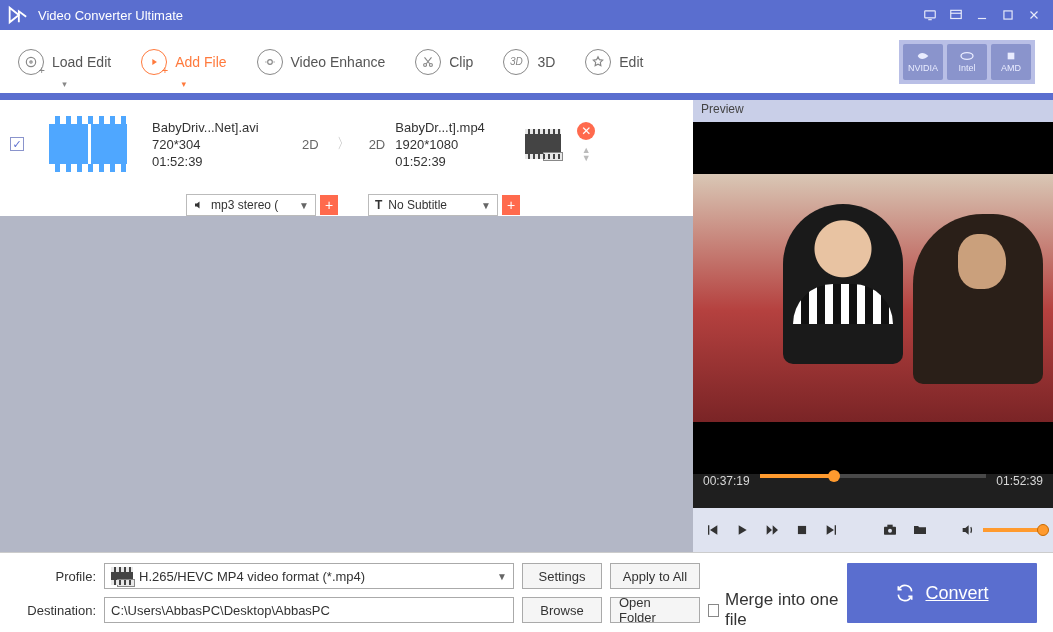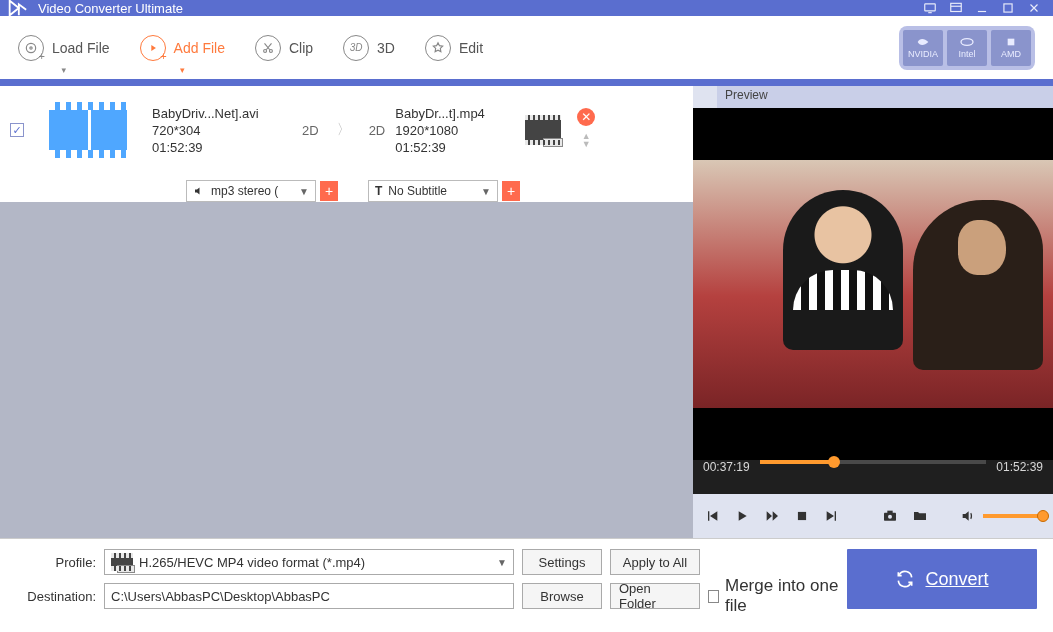--- a/index.html
+++ b/index.html
@@ -1,39 +1,39 @@
 <!DOCTYPE html>
 <html><head>
 <meta charset="utf-8">
 <style>
 * { box-sizing: border-box; margin: 0; padding: 0; font-family: "Segoe UI", Arial, sans-serif; }
 html, body { width: 1053px; height: 632px; overflow: hidden; background: #fff; }
 
 
 .titlebar {
-  height: 16px; background: #5a6ecf; color: #fff; display: flex;
+  height: 30px; background: #5a6ecf; color: #fff; display: flex;
   align-items: center; padding: 0 6px; font-size: 13px;
 }
 .titlebar .logo { width: 22px; height: 22px; margin-right: 10px; display:flex;align-items:center;justify-content:center;}
 .titlebar .spacer { flex: 1; }
 .titlebar .winbtn { width: 26px; height: 22px; display:flex;align-items:center;justify-content:center;color:#e8ebfa;cursor:pointer;}
 .titlebar .winbtn svg { width:14px;height:14px; }
 
 
 .toolbar {
   height: 64px; background: #fff; border-bottom: 1px solid #5a6ecf;
   display: flex; align-items: center; padding: 0 18px; gap: 30px;
 }
 .tbtn { display:flex;align-items:center;gap:8px;font-size:14px;color:#555;cursor:pointer;position:relative;}
 .tbtn.orange { color:#ff7a3d; }
 .tbtn .ticon { width:26px;height:26px;border:1.5px solid #888;border-radius:50%;display:flex;align-items:center;justify-content:center;position:relative;}
 .tbtn.orange .ticon { border-color:#ff7a3d; }
 .tbtn .drop { position:absolute;bottom:-14px;left:50%;transform:translateX(-50%);font-size:9px;color:#888;}
 .toolbar .spacer { flex: 1; }
-.gpu-chips { display:flex;gap:4px;background:#b9bfe6;padding:4px;border-radius:8px;}
+.gpu-chips { display:flex;gap:4px;background:#b9bfe6;padding:4px;border-radius:0;}
 .gpu-chips .chip { width:40px;height:36px;background:#8a94cc;display:flex;flex-direction:column;align-items:center;justify-content:center;font-size:9px;color:#e9ecff;border-radius:2px;}
 .gpu-chips .chip svg{width:16px;height:12px;margin-bottom:1px;}
 
 
 .strip { height:6px;background:#5a6ecf; }
 
 
 .main { display:flex; height: calc(632px - 30px - 64px - 6px - 80px); }
 .left { flex:1; background:#b3b7c6; display:flex;flex-direction:column; }
 .right { width:360px; background:#dfe3f0; display:flex;flex-direction:column; }
@@ -60,21 +60,21 @@
 .delbtn{width:18px;height:18px;border-radius:50%;background:#ff6a4d;color:#fff;display:flex;align-items:center;justify-content:center;font-size:12px;cursor:pointer;}
 .sortarrows{width:14px;height:20px;display:flex;flex-direction:column;align-items:center;color:#bbb;font-size:9px;cursor:pointer;line-height:8px;}
 
 .subrow{position:absolute;left:186px;bottom:0;display:flex;gap:30px;align-items:center;font-size:12px;}
 .itemrow{position:relative;padding-bottom:36px;}
 .dropdown{height:22px;border:1px solid #bbb;background:#fff;display:flex;align-items:center;padding:0 6px;gap:6px;font-size:12px;color:#333;cursor:pointer;}
 .dropdown .dchev{margin-left:auto;color:#666;font-size:10px;}
 .plusbtn{width:18px;height:20px;background:#ff6a4d;color:#fff;display:flex;align-items:center;justify-content:center;font-size:14px;cursor:pointer;}
 
 
-.prevhead{height:22px;background:#c9cfe8;color:#444;font-size:12px;padding:2px 8px;margin-left:24px;}
+.prevhead{height:22px;background:#c9cfe8;color:#444;font-size:12px;padding:2px 8px;}
 .videoframe{flex:1;background:#000;display:flex;flex-direction:column;}
 .videoimg{flex:1;background:#111;display:flex;align-items:center;justify-content:center;position:relative;overflow:hidden;}
 .letterbox{position:absolute;left:0;right:0;height:52px;background:#000;}
 .letterbox.top{top:0}.letterbox.bot{bottom:0}
 .scene{position:absolute;top:52px;bottom:52px;left:0;right:0;background:linear-gradient(180deg,#d9c7b5 0%,#b5413f 55%,#7a2426 100%);}
 .scene .person1{position:absolute;left:90px;top:30px;width:120px;height:160px;background:radial-gradient(circle at 50% 28%,#e8c3a2 0 28px,transparent 29px),#1a1a1a;border-radius:60px 60px 10px 10px;}
 .scene .collar{position:absolute;left:100px;top:110px;width:100px;height:40px;background:repeating-linear-gradient(90deg,#fff 0 8px,#111 8px 16px);border-radius:40px 40px 0 0;}
 .scene .person2{position:absolute;right:10px;top:40px;width:130px;height:170px;background:#2a1f18;border-radius:70px 50px 10px 10px;}
 .scene .person2::after{content:"";position:absolute;left:45px;top:20px;width:48px;height:55px;background:#caa07c;border-radius:40% 50% 45% 40%;}
 .timebar{height:34px;background:#1f1f1f;display:flex;align-items:flex-start;padding:0 10px;gap:10px;color:#d8d8d8;font-size:12px;}
@@ -144,32 +144,41 @@
 
 <div class="toolbar">
   <div class="tbtn">
     <span class="ticon">
         <svg width="14" height="14" viewBox="0 0 24 24" fill="none" stroke="#888" stroke-width="2">
           <circle cx="12" cy="12" r="8"></circle>
           <circle cx="12" cy="12" r="2"></circle>
         </svg>
         <span style="position:absolute;right:-2px;bottom:-2px;font-size:11px;color:#888">+</span>
       </span>
-    <span>Load File</span>
+    <span>Load Edit</span>
     <span class="drop">▾</span>
   </div>
   <div class="tbtn orange">
     <span class="ticon">
         <svg width="10" height="10" viewBox="0 0 24 24" fill="#ff7a3d">
           <path d="M8 5v14l11-7z"></path>
         </svg>
         <span style="position:absolute;right:-2px;bottom:-2px;font-size:11px;">+</span>
       </span>
     <span>Add File</span>
     <span class="drop" style="color:#ff7a3d">▾</span>
+  </div>
+  <div class="tbtn">
+    <span class="ticon">
+        <svg width="14" height="14" viewBox="0 0 24 24" fill="none" stroke="#888" stroke-width="2">
+          <circle cx="12" cy="12" r="4"></circle>
+          <path d="M4 12h2M18 12h2"></path>
+        </svg>
+      </span>
+    <span>Video Enhance</span>
   </div>
   <div class="tbtn">
     <span class="ticon">
         <svg width="14" height="14" viewBox="0 0 24 24" fill="none" stroke="#888" stroke-width="2">
           <circle cx="7" cy="17" r="2.5"></circle>
           <circle cx="17" cy="17" r="2.5"></circle>
           <path d="M9 15L18 4M15 15L6 4"></path>
         </svg>
       </span>
     <span>Clip</span>

